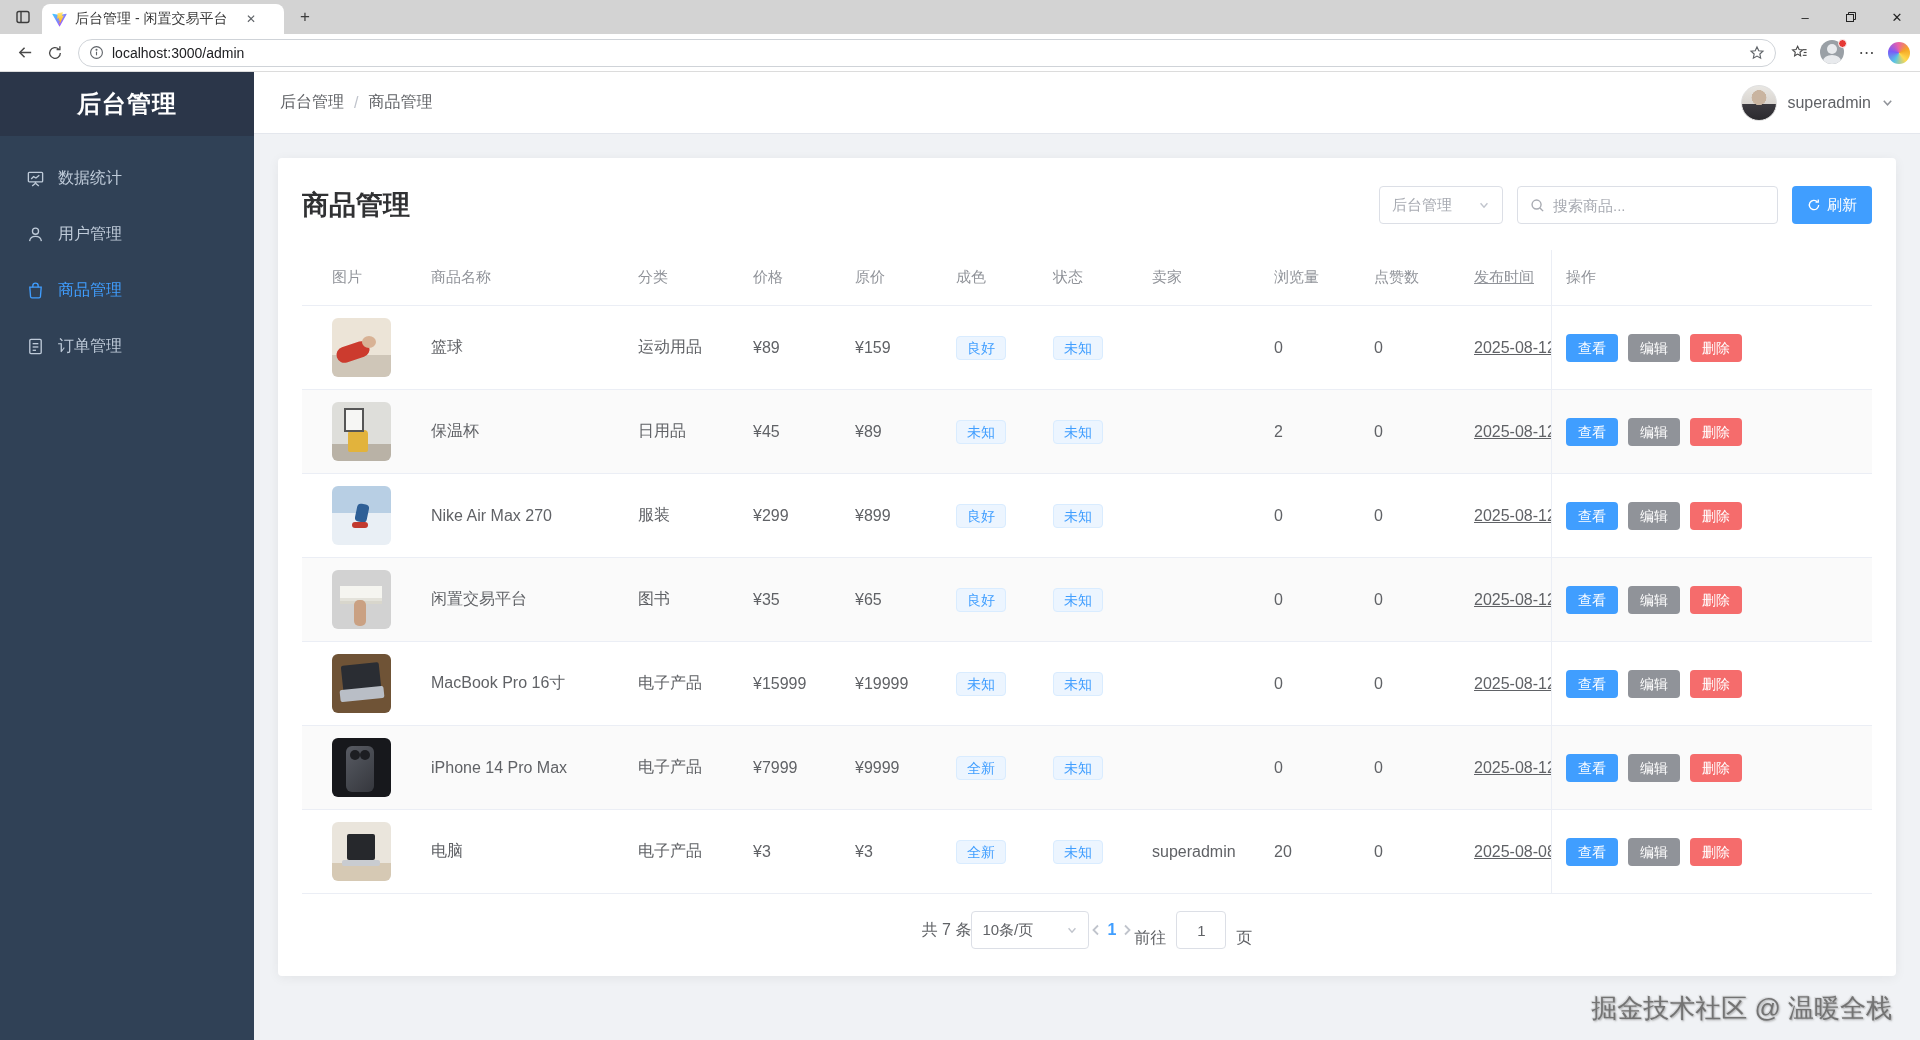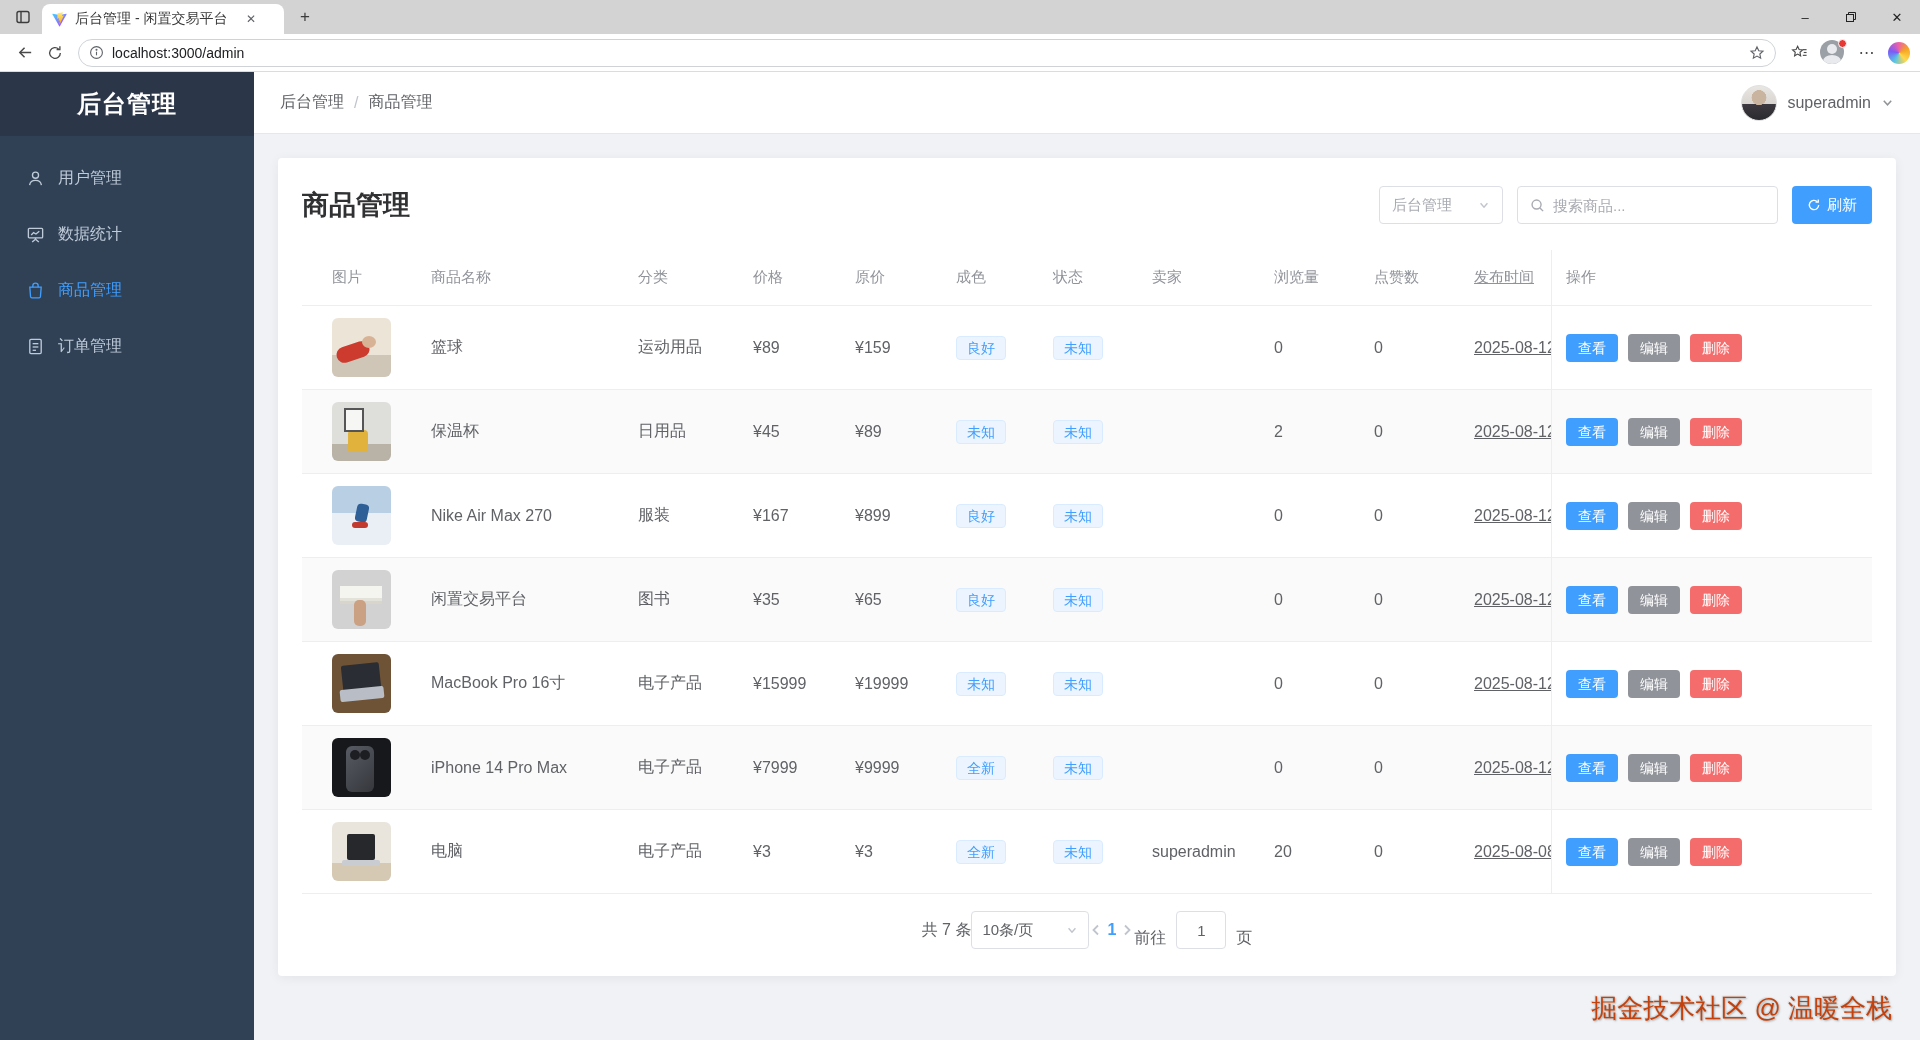--- a/index.html
+++ b/index.html
@@ -108,21 +108,21 @@
   .btn-del  { background:#f56c6c; }
 
   
   .pagination { display:flex; align-items:center; justify-content:center; margin-top:14px; height:44px; font-size:16px; color:#606266; }
   .pg-size { width:118px; height:38px; border:1px solid #dcdfe6; border-radius:4px; display:flex; align-items:center; justify-content:space-between; padding:0 10px; color:#606266; font-size:15px; cursor:pointer; }
   .pg-arrow { color:#c0c4cc; display:flex; align-items:center; cursor:pointer; }
   .pg-cur { color:#409eff; font-weight:bold; padding:0 4px; cursor:pointer; }
   .pg-goto { display:flex; align-items:flex-end; gap:10px; }
   .pg-input { width:50px; height:38px; border:1px solid #dcdfe6; border-radius:4px; text-align:center; font-size:15px; color:#606266; outline:none; font-family:inherit; }
 
-  .watermark { position:absolute; right:28px; bottom:14px; font-size:26px; color:#c2410c;
+  .watermark { position:absolute; right:28px; bottom:14px; font-size:26px; color:#737373;
     text-shadow:1px 1px 2px rgba(110,110,110,0.55), -1px -1px 1px rgba(160,160,160,0.3); }
 </style>
 </head>
 <body>
 
 <div class="chrome">
   <div class="tabstrip">
     <div class="tab-actions">
       <svg width="16" height="16" viewBox="0 0 16 16" fill="none" stroke="currentColor" stroke-width="1.4">
           <rect x="2" y="2.5" width="12" height="11" rx="2"></rect>
@@ -203,37 +203,37 @@
 </div>
 
 <div class="app">
 
   <div class="sidebar">
     <div class="sb-title">后台管理</div>
     <div class="sb-menu">
       <div class="sb-item">
         <span class="ic">
           <svg width="19" height="19" viewBox="0 0 20 20" fill="none" stroke="currentColor" stroke-width="1.4">
-              <circle cx="10" cy="6.5" r="3.2"></circle>
-              <path d="M3.8 17c.5-3.4 3-5 6.2-5s5.7 1.6 6.2 5"></path>
-            </svg>
-        </span>
-        <span>用户管理</span>
-      </div>
-      <div class="sb-item">
-        <span class="ic">
-          <svg width="19" height="19" viewBox="0 0 20 20" fill="none" stroke="currentColor" stroke-width="1.4">
               <rect x="2.5" y="3.5" width="15" height="10" rx="1"></rect>
               <polyline points="5.5 10.5 8 8 10.5 9.5 14 6.5"></polyline>
               <line x1="10" y1="13.5" x2="10" y2="15"></line>
               <line x1="10" y1="15" x2="6.5" y2="18"></line>
               <line x1="10" y1="15" x2="13.5" y2="18"></line>
             </svg>
         </span>
         <span>数据统计</span>
+      </div>
+      <div class="sb-item">
+        <span class="ic">
+          <svg width="19" height="19" viewBox="0 0 20 20" fill="none" stroke="currentColor" stroke-width="1.4">
+              <circle cx="10" cy="6.5" r="3.2"></circle>
+              <path d="M3.8 17c.5-3.4 3-5 6.2-5s5.7 1.6 6.2 5"></path>
+            </svg>
+        </span>
+        <span>用户管理</span>
       </div>
       <div class="sb-item active">
         <span class="ic">
           <svg width="19" height="19" viewBox="0 0 20 20" fill="none" stroke="currentColor" stroke-width="1.4">
               <path d="M4 6.5h12l-.8 10a1.5 1.5 0 0 1-1.5 1.3H6.3a1.5 1.5 0 0 1-1.5-1.3z"></path>
               <path d="M7.2 6.5V5a2.8 2.8 0 0 1 5.6 0v1.5"></path>
             </svg>
         </span>
         <span>商品管理</span>
       </div>
@@ -353,21 +353,21 @@
               <button class="btn btn-del">删除</button>
             </div>
           </div>
 
           <div class="trow body">
             <div class="cell c-img">
                 <div class="prod-img img-2"></div>
               </div>
             <div class="cell c-name">Nike Air Max 270</div>
             <div class="cell c-cat">服装</div>
-            <div class="cell c-price">¥167</div>
+            <div class="cell c-price">¥299</div>
             <div class="cell c-orig">¥899</div>
             <div class="cell c-cond"><span class="tag">良好</span></div>
             <div class="cell c-status"><span class="tag">未知</span></div>
             <div class="cell c-seller"></div>
             <div class="cell c-views">0</div>
             <div class="cell c-likes">0</div>
             <div class="cell c-date">2025-08-12</div>
             <div class="cell c-actions">
               <button class="btn btn-view">查看</button>
               <button class="btn btn-edit">编辑</button>

